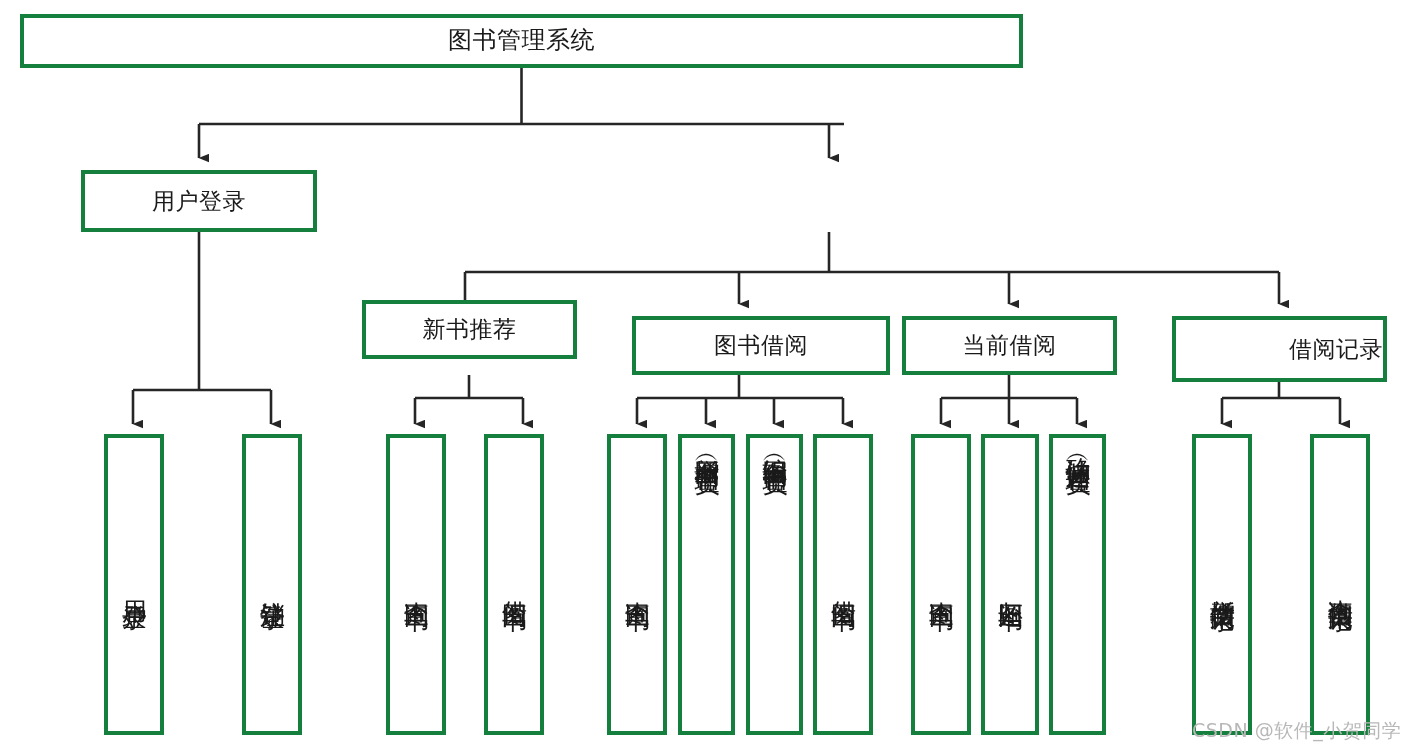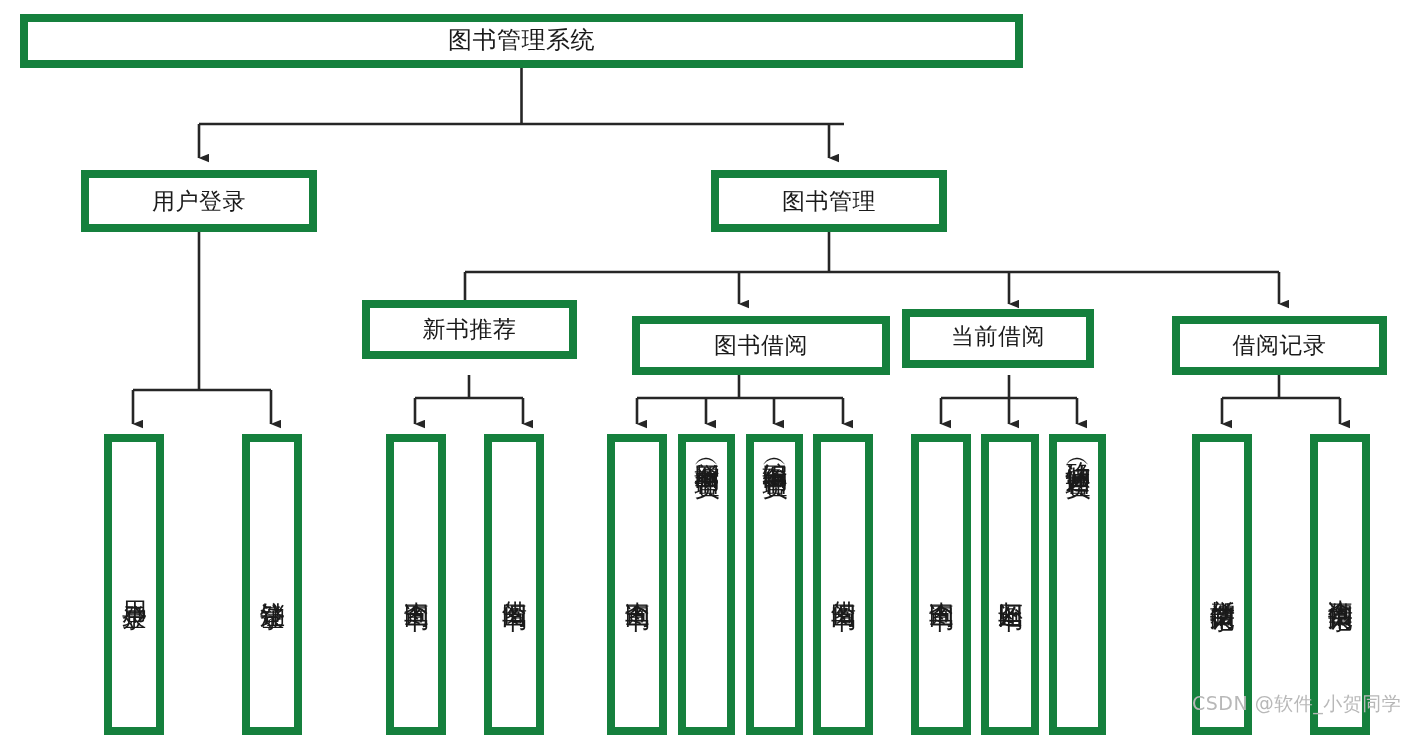--- a/index.html
+++ b/index.html
@@ -20,21 +20,21 @@
   #edges {
     position: absolute;
     left: 0;
     top: 0;
     width: 1405px;
     height: 747px;
   }
   .node {
     position: absolute;
     box-sizing: border-box;
-    border: 8px solid #15803d;
+    border: 4px solid #15803d;
     background: #ffffff;
     display: flex;
     align-items: center;
     justify-content: center;
     color: #1a1a1a;
   }
   .node .lbl {
     display: block;
     line-height: 1.08;
     text-align: center;
@@ -128,34 +128,31 @@
     </g>
   </svg>
 
   <div class="node root horiz" style="left:20px; top:14px; width:1003px; height:54px;">
     <span class="lbl">图书管理系统</span>
   </div>
 
   <div class="node horiz" style="left:81px; top:170px; width:236px; height:62px;">
     <span class="lbl">用户登录</span>
   </div>
-  <div class="node horiz" style="left:711px; top:170px; width:236px; height:62px;">
-    <span class="lbl">图书管理</span>
-  </div>
 
   <div class="node horiz" style="left:362px; top:300px; width:215px; height:59px;">
     <span class="lbl">新书推荐</span>
   </div>
   <div class="node horiz" style="left:632px; top:316px; width:258px; height:59px;">
     <span class="lbl">图书借阅</span>
   </div>
-  <div class="node horiz" style="left:902px; top:309px; width:192px; height:59px;font-family:Liberation Mono, monospace;">
+  <div class="node horiz" style="left:902px; top:316px; width:215px; height:59px;">
     <span class="lbl">当前借阅</span>
   </div>
-  <div class="node horiz" style="left:1172px; top:316px; width:215px; height:59px;">
+  <div class="node horiz" style="left:1172px; top:316px; width:215px; height:66px;justify-content:flex-end;">
     <span class="lbl">借阅记录</span>
   </div>
 
   <div class="node vert mid" style="left:104px; top:434px; width:60px; height:301px;">
     <span class="lbl">用户登录</span>
   </div>
   <div class="node vert mid" style="left:242px; top:434px; width:60px; height:301px;">
     <span class="lbl">注销登录</span>
   </div>
 
@@ -189,15 +186,15 @@
     <span class="lbl">确认归还（管理员）</span>
   </div>
 
   <div class="node vert mid" style="left:1192px; top:434px; width:60px; height:301px;">
     <span class="lbl">新增借阅记录</span>
   </div>
   <div class="node vert mid" style="left:1310px; top:434px; width:60px; height:301px;">
     <span class="lbl">查询借阅记录</span>
   </div>
 
-  <div class="watermark" style="left:1192px; top:691px;">CSDN @软件_小贺同学</div>
+  <div class="watermark" style="left:1192px; top:718px;">CSDN @软件_小贺同学</div>
 
 </div>
 
 </body></html>

